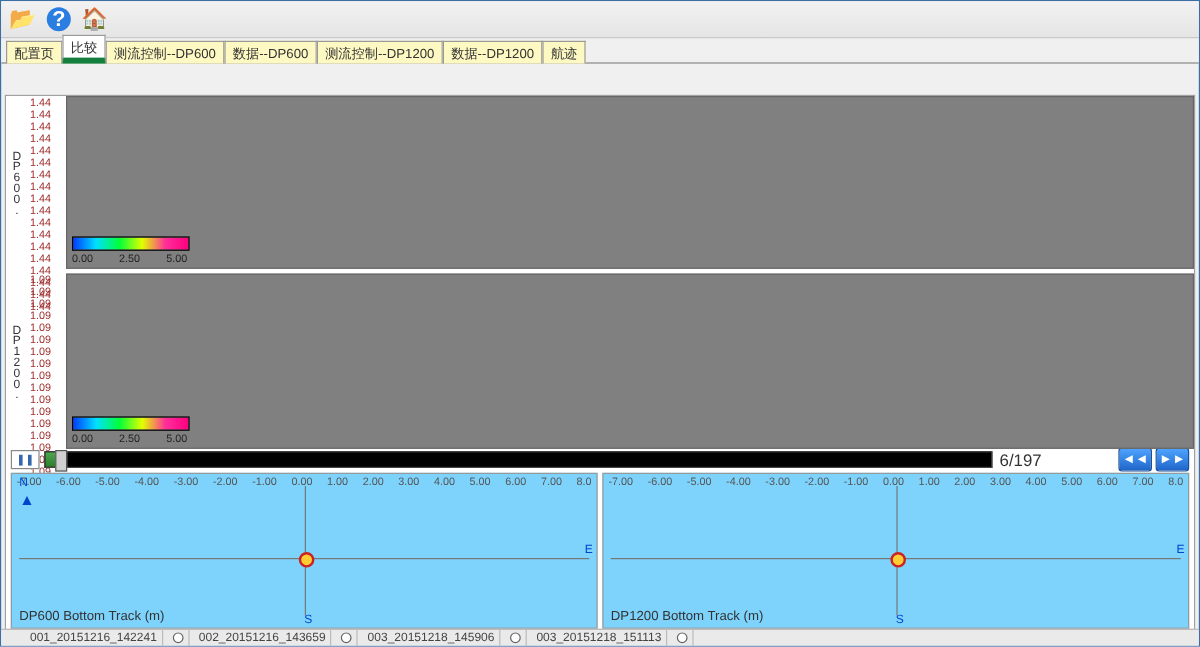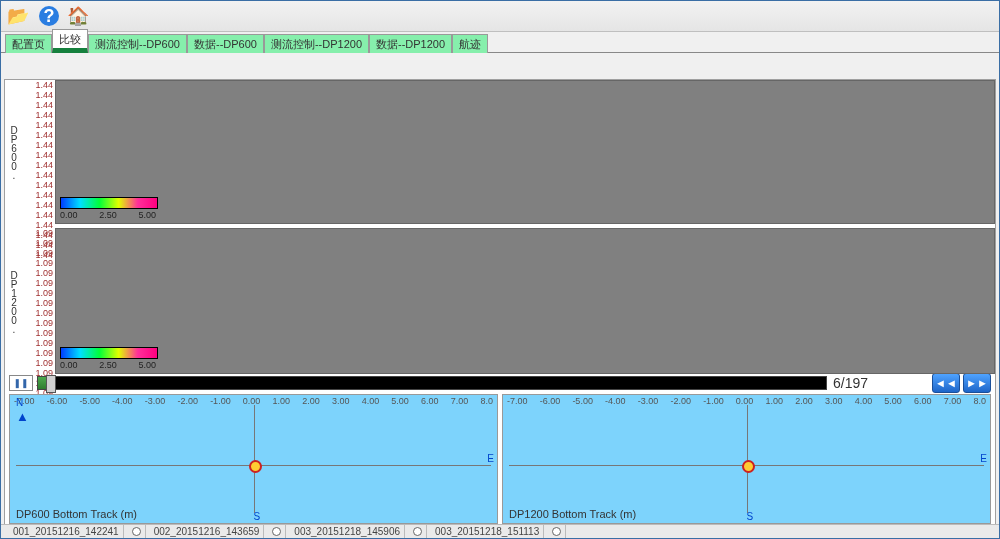--- a/index.html
+++ b/index.html
@@ -8,27 +8,27 @@
   .titlebar{height:26px;background:linear-gradient(#f6fbff,#dceaf9 40%,#bcd5ee);display:flex;align-items:center;padding-left:6px;font-size:12px;color:#333}
   .titlebar .spacer{flex:1}
   .win-controls{display:flex;height:20px;margin-right:3px}
   .win-btn{width:32px;height:20px;border:1px solid #6a8bb0;border-radius:3px;margin-left:2px;display:flex;align-items:center;justify-content:center;background:linear-gradient(#f3f9ff,#c3dbf0);color:#33506e;font-size:12px;cursor:pointer}
   .win-btn.close{background:linear-gradient(#f08a7a,#d4442c);border-color:#8b2a1c;color:#fff}
   
   .toolbar{height:30px;background:linear-gradient(#f2f2f2,#e5e5e5);border-bottom:1px solid #bfbfbf;display:flex;align-items:center;padding-left:6px;gap:6px}
   .tool-ico{width:24px;height:24px;display:flex;align-items:center;justify-content:center;font-size:18px;cursor:pointer}
   
   .tabstrip{height:20px;background:#f0f0f0;display:flex;align-items:flex-end;border-bottom:1px solid #888;padding-left:4px;font-size:11px}
-  .tab{padding:2px 6px 1px 6px;border:1px solid #999;border-bottom:none;background:#86efac;margin-right:0;color:#333;cursor:pointer;position:relative;top:1px}
+  .tab{padding:2px 6px 1px 6px;border:1px solid #999;border-bottom:none;background:#fef9c3;margin-right:0;color:#333;cursor:pointer;position:relative;top:1px}
   .tab.active{background:#fff;border-bottom:5px solid #15803d;z-index:2}
   
   .content{position:absolute;top:78px;bottom:13px;left:3px;right:3px;background:#fff;border:1px solid #a0a0a0}
   .panel-row{display:flex;align-items:stretch}
   .row-label{width:18px;display:flex;align-items:center;justify-content:center;font-size:10px;color:#333;writing-mode:vertical-rl;text-orientation:upright;letter-spacing:-2px}
-  .y-axis{width:28px;display:flex;flex-direction:column;justify-content:space-between;align-items:flex-end;font-size:9px;color:#a03030;padding:0 2px}
+  .y-axis{width:28px;display:flex;flex-direction:column;justify-content:space-between;align-items:flex-start;font-size:9px;color:#a03030;padding:0 2px}
   .plot-gray{flex:1;background:#808080;position:relative;border:1px solid #666}
   .colorbar-box{position:absolute;left:4px;bottom:3px;background:rgba(0,0,0,0)}
   .colorbar{width:96px;height:10px;background:linear-gradient(90deg,#003cff 0%,#00e0ff 20%,#00ff3a 40%,#e2ff00 60%,#ff2f9a 80%,#ff0080 100%);border:1px solid #000}
   .colorbar-labels{display:flex;justify-content:space-between;width:96px;font-size:9px;color:#222;margin-top:1px}
   
   .sliderrow{height:18px;display:flex;align-items:center;padding:0 4px;gap:4px}
   .pausebox{width:22px;height:14px;border:1px solid #888;background:#fff;display:flex;align-items:center;justify-content:center;color:#3366aa;font-size:9px;cursor:pointer}
   .slider-track{flex:1;height:12px;background:#000;position:relative;border:1px solid #444}
   .slider-fill{position:absolute;left:0;top:0;bottom:0;width:10px;background:linear-gradient(#4da84d,#2e7d2e)}
   .slider-thumb{position:absolute;left:8px;top:-2px;width:8px;height:16px;background:#d0d0d0;border:1px solid #555}
@@ -42,21 +42,21 @@
   .track-ticks span{font-size:9px}
   .track .arrow{position:absolute;left:6px;top:14px;color:#0044cc;font-size:13px}
   .track .N{position:absolute;left:6px;top:2px;color:#0044cc;font-size:10px}
   .track .E{position:absolute;right:3px;top:58px;color:#0044cc;font-size:10px}
   .track .S{position:absolute;left:50%;bottom:1px;color:#0044cc;font-size:10px}
   .track .cross-v{position:absolute;top:10px;bottom:10px;left:50%;width:0;border-left:1px solid #777}
   .track .cross-h{position:absolute;left:6px;right:6px;top:55%;height:0;border-top:1px solid #777}
   .track .dot{position:absolute;left:50%;top:55%;width:9px;height:9px;margin:-5px 0 0 -5px;border:2px solid #cc2222;border-radius:50%;background:#ffcc33}
   .track .caption{position:absolute;left:6px;bottom:3px;font-size:11px;color:#333}
   
-  .statusbar{position:absolute;bottom:0;left:0;right:0;height:13px;background:#eaeaea;border-top:1px solid #bbb;display:flex;align-items:flex-start;font-size:10px;color:#444;padding-left:8px;gap:4px}
+  .statusbar{position:absolute;bottom:0;left:0;right:0;height:13px;background:#eaeaea;border-top:1px solid #bbb;display:flex;align-items:flex-start;font-size:10px;color:#444;padding-left:20px;gap:4px}
   .status-cell{border-right:1px solid #bbb;padding:0 4px;display:flex;align-items:center;gap:3px;height:100%}
   .dotind{width:7px;height:7px;border:1px solid #666;border-radius:50%;background:#fff}
 </style>
 </head>
 <body>
 
 <div class="window">
 
 
   <div class="toolbar">

